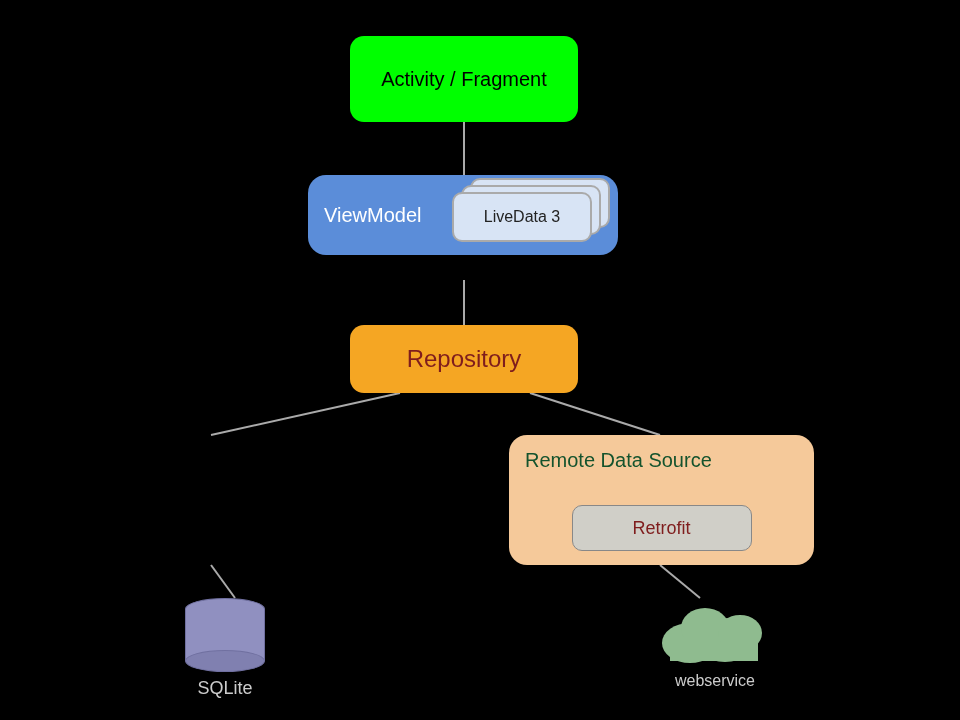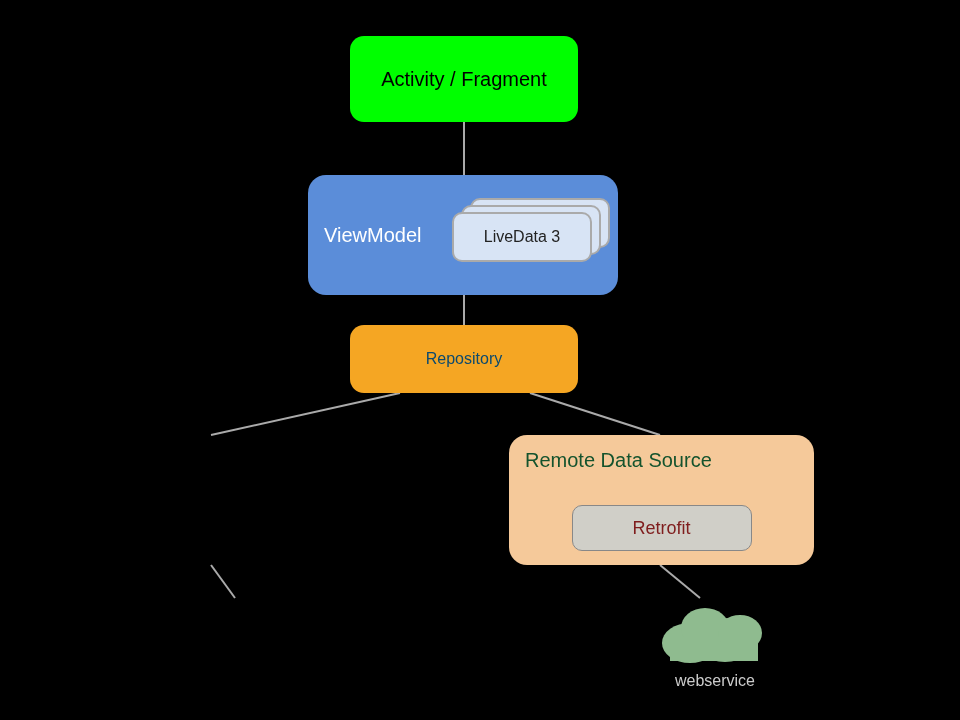--- a/index.html
+++ b/index.html
@@ -47,21 +47,21 @@
       font-size: 20px;
       font-weight: normal;
     }
 
     
     .viewmodel-box {
       position: absolute;
       left: 308px;
       top: 175px;
       width: 310px;
-      height: 120px;
+      height: 80px;
       background: #5b8dd9;
       border-radius: 18px;
       display: flex;
       align-items: center;
       padding: 0 16px;
     }
 
     .viewmodel-label {
       color: #fff;
       font-size: 20px;
@@ -117,22 +117,22 @@
       width: 228px;
       height: 68px;
       background: #f5a623;
       border-radius: 14px;
       display: flex;
       align-items: center;
       justify-content: center;
     }
 
     .repository-box span {
-      color: #0c4a6e;
-      font-size: 16px;
+      color: #7f1d1d;
+      font-size: 24px;
     }
 
     
     .model-box {
       position: absolute;
       left: 80px;
       top: 435px;
       width: 262px;
       height: 130px;
       background: #cc00ff;
@@ -315,20 +315,28 @@
   </div>
 
 
   <div class="remote-box">
     <span class="remote-label">Remote Data Source</span>
     <div class="retrofit-card">
       <span>Retrofit</span>
     </div>
   </div>
 
+  <div class="sqlite-container">
+    <div class="cylinder">
+      <div class="cyl-top"></div>
+      <div class="cyl-body"></div>
+      <div class="cyl-bottom-ellipse"></div>
+    </div>
+    <span class="sqlite-label">SQLite</span>
+  </div>
 
   <div class="webservice-container">
     <div class="cloud">
       <svg viewBox="0 0 130 70" xmlns="http://www.w3.org/2000/svg">
         <ellipse cx="40" cy="45" rx="28" ry="20" fill="#8fbb8f"></ellipse>
         <ellipse cx="75" cy="42" rx="32" ry="22" fill="#8fbb8f"></ellipse>
         <ellipse cx="55" cy="30" rx="24" ry="20" fill="#8fbb8f"></ellipse>
         <ellipse cx="90" cy="35" rx="22" ry="18" fill="#8fbb8f"></ellipse>
         <rect x="20" y="45" width="88" height="18" fill="#8fbb8f"></rect>
       </svg>

